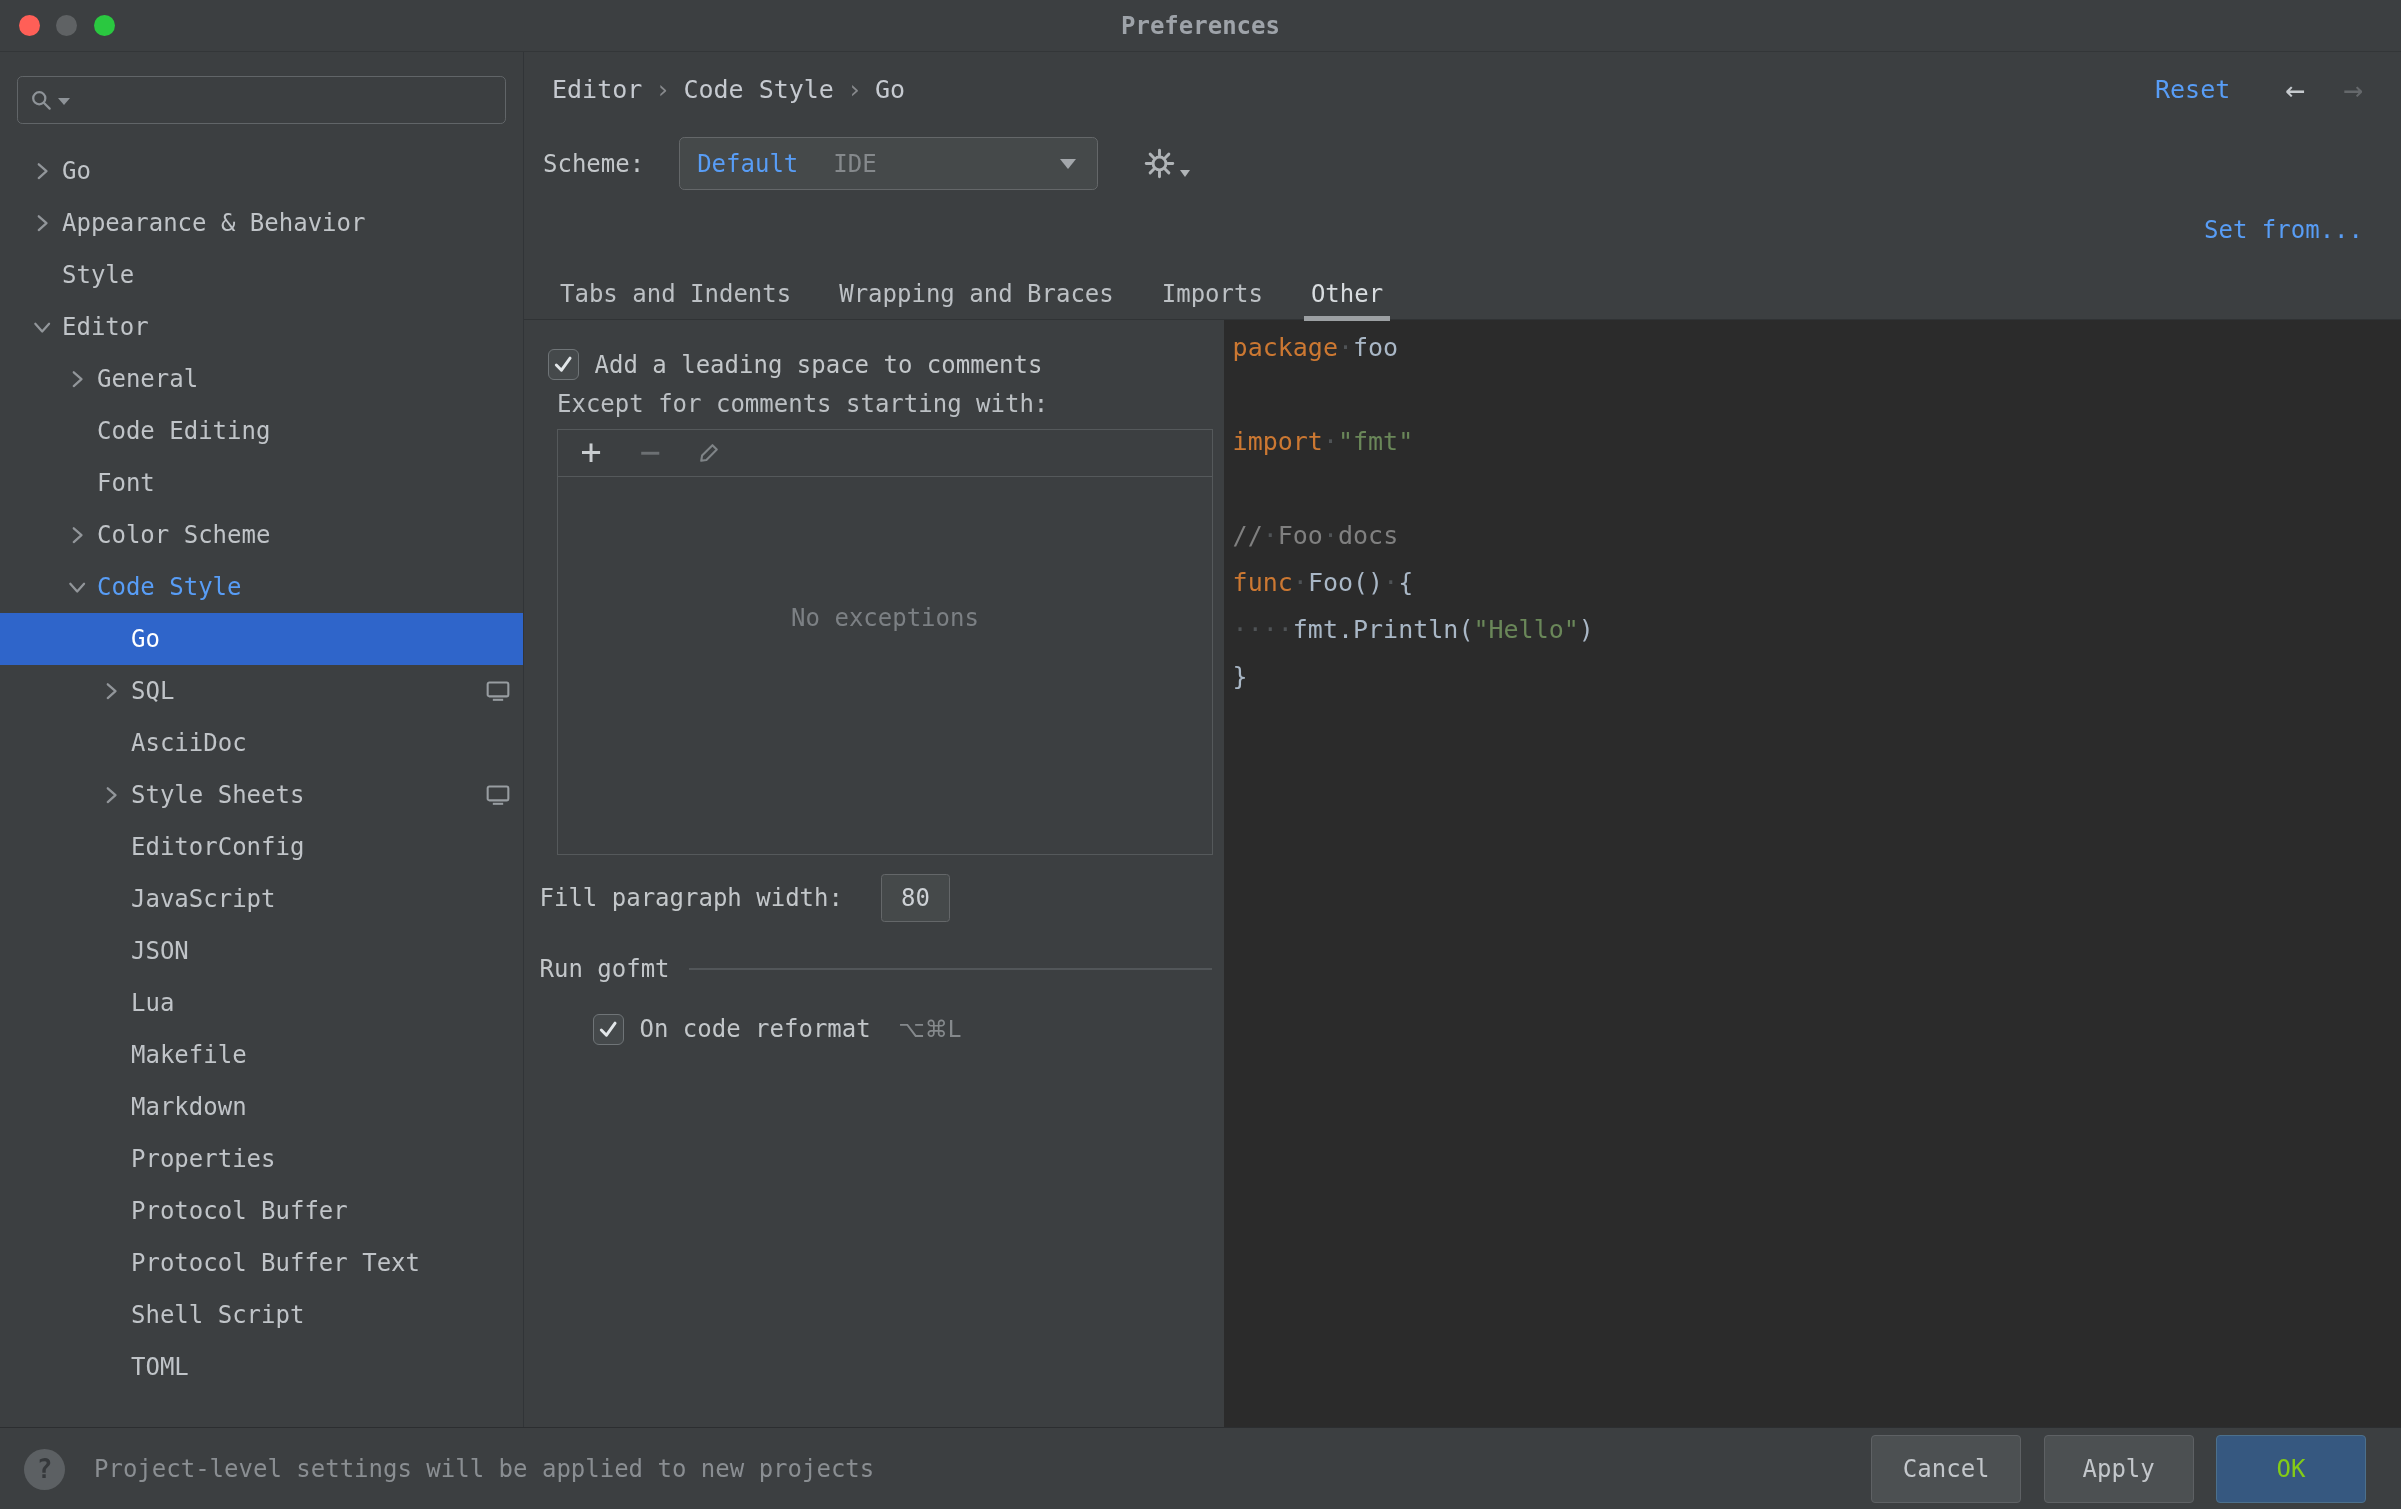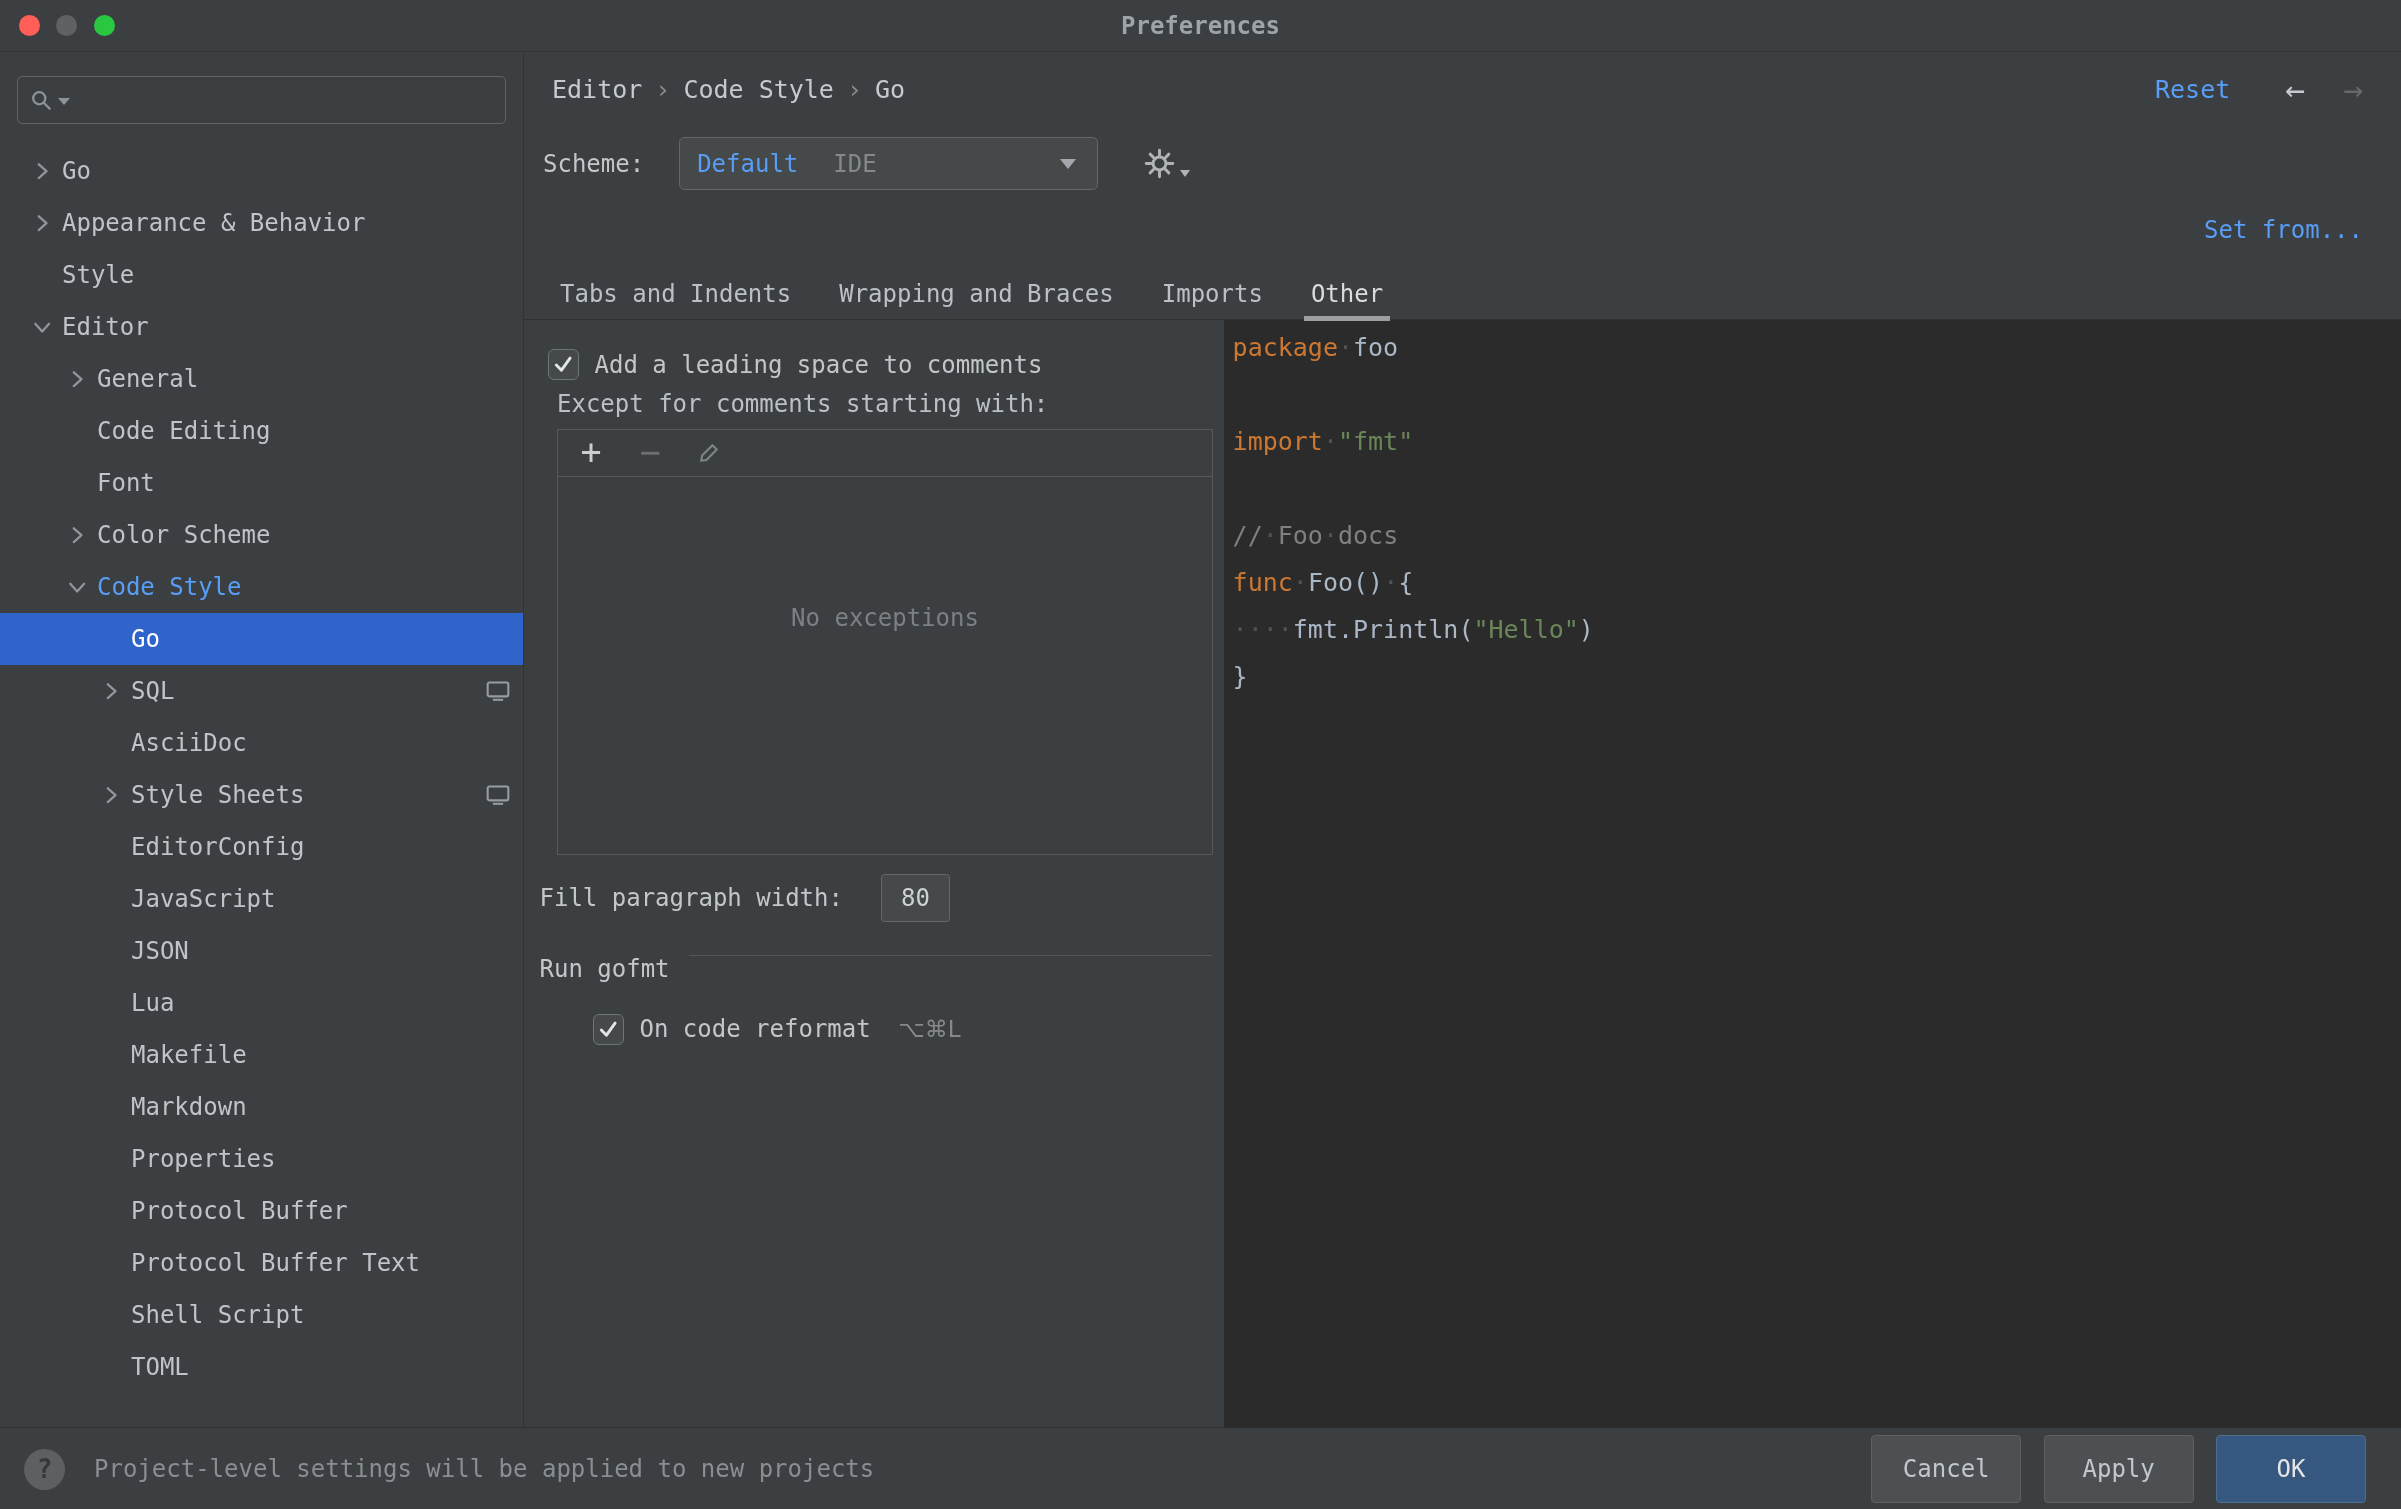--- a/index.html
+++ b/index.html
@@ -90,21 +90,21 @@
   .exc-toolbar { height: 47px; flex: 0 0 47px; border-bottom: 1.7px solid #55595b; display: flex; align-items: center; gap: 24px; padding-left: 15.5px; }
   .tb-icon { width: 35px; text-align: center; font-size: 35px; line-height: 1; color: #c9cdd0; cursor: pointer; display: flex; align-items: center; justify-content: center; }
   .tb-icon.disabled { color: #6c7073; }
   .exc-empty { flex: 1; display: flex; align-items: center; justify-content: center; padding-bottom: 95px; color: #7c8084; }
   .fill-row { display: flex; align-items: center; margin: 19px 0 0 15.5px; gap: 38px; }
   .num-input {
     width: 69px; height: 48px; background: var(--control-bg, #45494a);
     border: 1.7px solid var(--control-border, #646769); border-radius: 3.5px;
     color: #cdd1d5; font: inherit; font-size: 24px; text-align: center; outline: none;
   }
-  .group-row { display: flex; align-items: flex-start; margin: 33px 12px 0 15.5px; }
+  .group-row { display: flex; align-items: center; margin: 33px 12px 0 15.5px; }
   .group-line { flex: 1; height: 1.7px; background: #525659; margin-left: 19px; }
   .gofmt-row { display: flex; align-items: center; gap: 15.5px; margin: 31px 0 0 69px; }
   .shortcut { color: #85898c; margin-left: 12px; font-size: 23px; font-family: "DejaVu Sans", "DejaVu Sans Mono", sans-serif; }
 
   
   .preview { flex: 1 1 auto; background: var(--editor-bg, #2b2b2b); padding: 3.5px 0 0 8.6px; font-size: 25px; line-height: 47px; white-space: pre; overflow: hidden; }
   .code-line { height: 47px; }
   .tok-kw { color: var(--keyword, #cc7832); }
   .tok-str { color: var(--string, #6a8759); }
   .tok-cmt { color: var(--comment, #808080); }
@@ -115,21 +115,21 @@
   .footer { height: 83px; flex: 0 0 83px; border-top: 1.7px solid #2c2e30; display: flex; align-items: center; padding: 0 35px 0 24px; font-size: 24px; background: var(--window-bg, #3c3f41); }
   .help-circle { width: 41px; height: 41px; border-radius: 50%; background: #5c6063; color: #35383b; display: flex; align-items: center; justify-content: center; font-weight: bold; font-size: 26px; cursor: pointer; flex: 0 0 41px; }
   .footer-msg { margin-left: 29px; color: #8a8e92; white-space: nowrap; }
   .footer-buttons { margin-left: auto; display: flex; gap: 22.4px; }
   .btn {
     height: 68px; min-width: 150px; padding: 0 29px;
     background: var(--button-bg, #4c5052); border: 1.7px solid var(--button-border, #5e6164);
     border-radius: 4px; color: #c3c7cb; font: inherit; font-size: 24px;
     display: flex; align-items: center; justify-content: center; cursor: pointer;
   }
-  .btn.primary { background: var(--primary-button-bg, #365880); border-color: var(--primary-button-border, #4c708c); color: #e5e5e5; text-align: right; }
+  .btn.primary { background: var(--primary-button-bg, #365880); border-color: var(--primary-button-border, #4c708c); color: #84cc16; text-align: right; }
 </style>
 </head>
 <body>
 
 <div class="window">
 
   <div class="titlebar">
     <div class="lights">
       <span class="light" style="background: var(--close-light, #ff5f57);"></span>
       <span class="light" style="background: var(--minimize-light, #5f6264);"></span>

